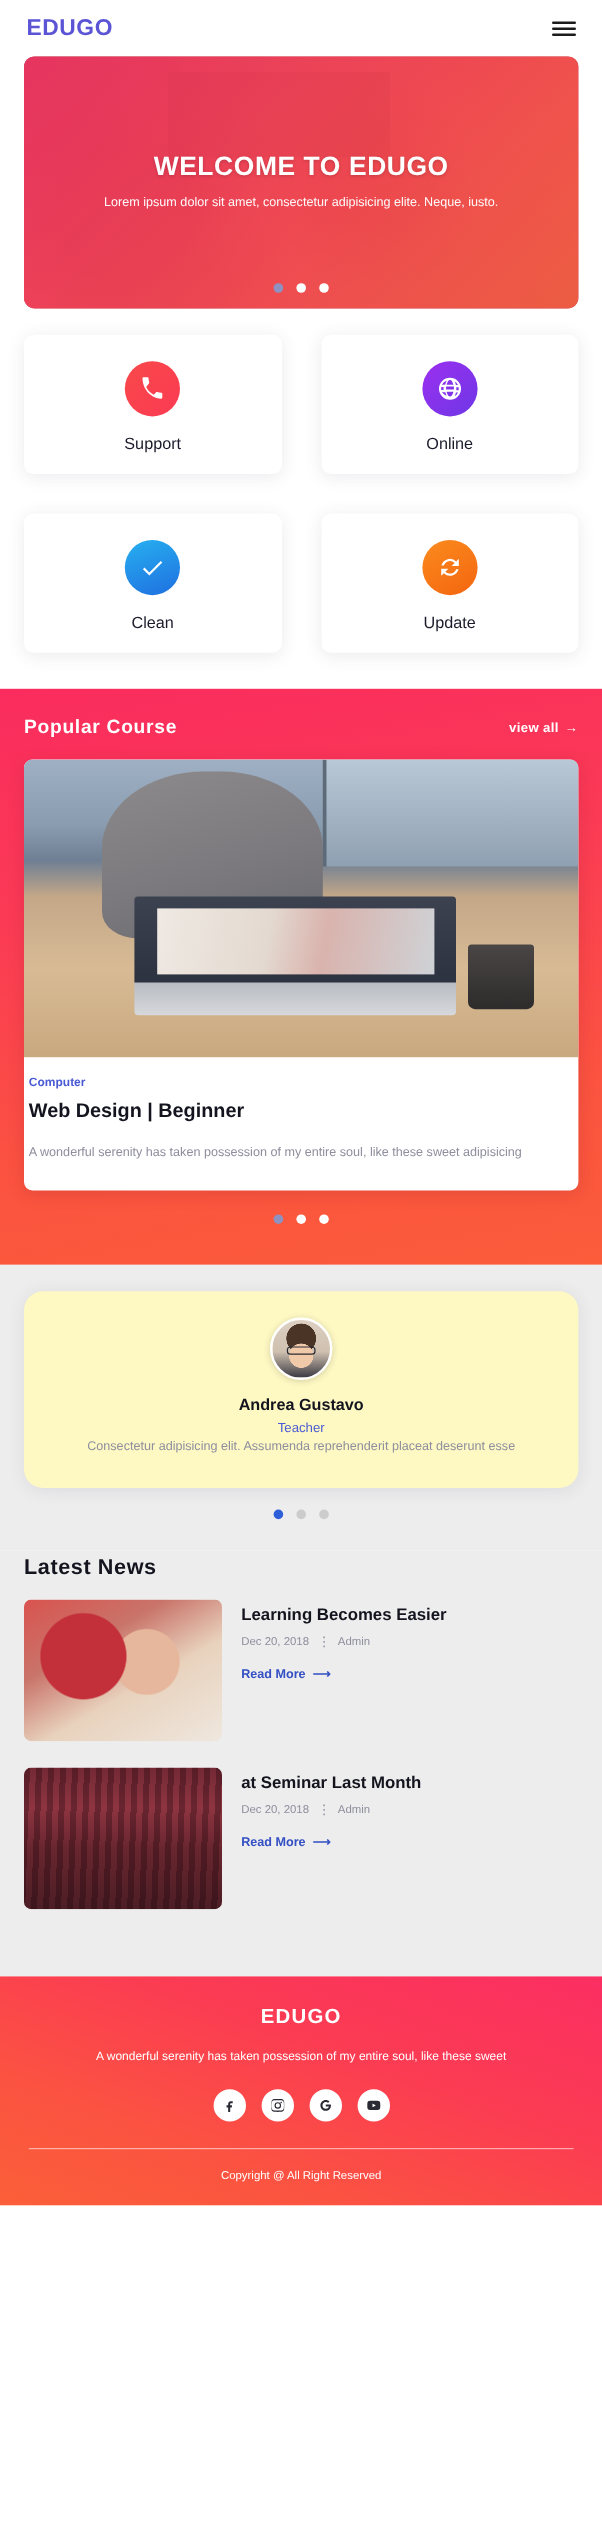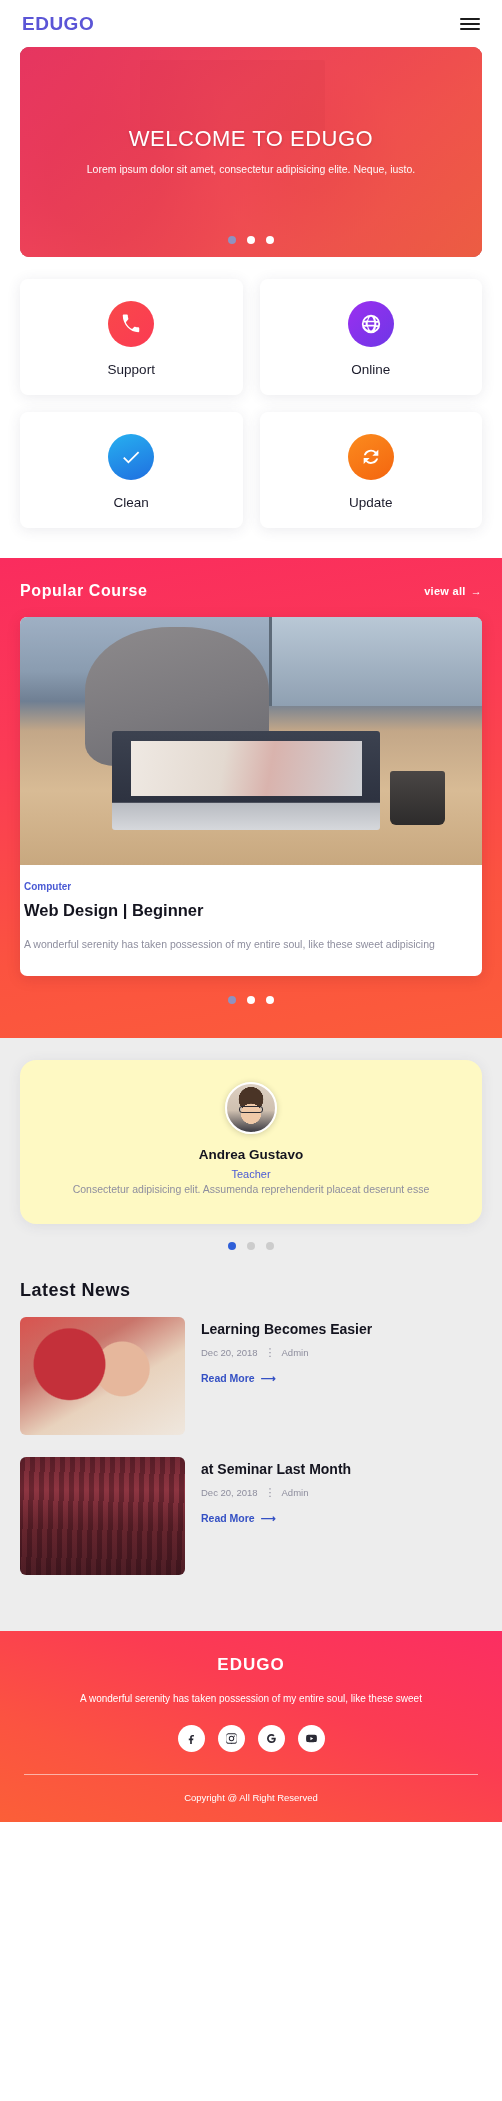--- a/index.html
+++ b/index.html
@@ -57,33 +57,33 @@
   .hero-overlay {
     position:absolute; inset:0;
     background:linear-gradient(135deg, rgba(246,50,100,.82) 0%, rgba(250,70,80,.80) 55%, rgba(251,96,62,.80) 100%);
   }
   .hero-content {
     position:absolute; inset:0;
     display:flex; flex-direction:column; align-items:center; justify-content:center;
     text-align:center; color:#fff; padding:0 18px;
   }
   .hero-title {
-    font-size:22px; font-weight:normal; letter-spacing:.5px;
+    font-size:22px; font-weight:bold; letter-spacing:.5px;
     text-shadow:0 1px 3px rgba(0,0,0,.18);
     margin-bottom:10px;
   }
   .hero-sub { font-size:10.5px; line-height:1.5; font-weight:400; opacity:.97; }
   .dots { position:absolute; bottom:13px; left:0; right:0; display:flex; justify-content:center; gap:11px; }
   .dot { width:8px; height:8px; border-radius:50%; background:#ffffff; }
   .dot.active { background:#8f92c0; }
 
   
   .services {
     padding:22px 20px 30px;
-    display:grid; grid-template-columns:1fr 1fr; gap:17px;
+    display:grid; grid-template-columns:1fr 1fr; gap:33px;
     background:#ffffff;
   }
   .svc-card {
     background:#fff; border-radius:8px;
     box-shadow:0 2px 14px rgba(60,60,90,.10);
     padding:22px 10px 18px;
     display:flex; flex-direction:column; align-items:center; gap:15px;
     min-height:116px; justify-content:center;
   }
   .svc-icon {

